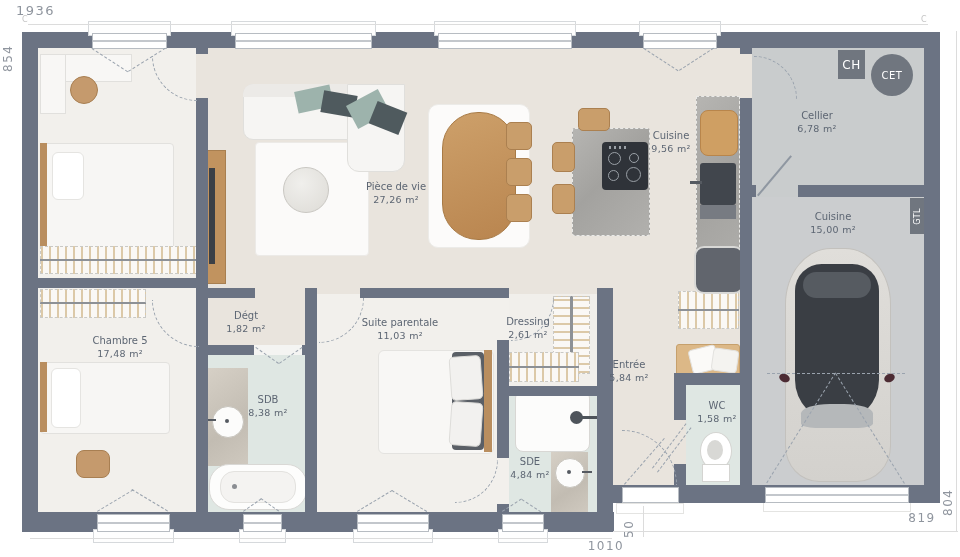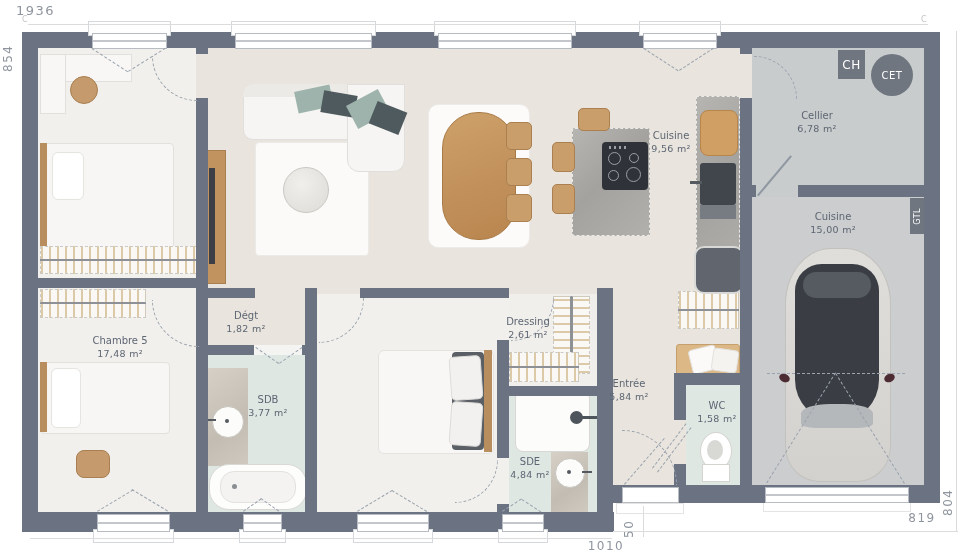--- a/index.html
+++ b/index.html
@@ -229,49 +229,57 @@
       <span>CET</span>
     </div>
   <div class="badge" style="left:910px;top:198px;width:14px;height:36px;font-size:8px">
       <span class="vdim">GTL</span>
     </div>
 
   <div class="room-label" style="left:70px;top:334px;width:100px">
     <span class="nm">Chambre 5</span>
     <span class="ar">17,48 m²</span>
   </div>
+  <div class="room-label" style="left:346px;top:180px;width:100px">
+    <span class="nm">Pièce de vie</span>
+    <span class="ar">27,26 m²</span>
+  </div>
   <div class="room-label" style="left:621px;top:129px;width:100px">
     <span class="nm">Cuisine</span>
     <span class="ar">9,56 m²</span>
   </div>
   <div class="room-label" style="left:767px;top:109px;width:100px">
     <span class="nm">Cellier</span>
     <span class="ar">6,78 m²</span>
   </div>
   <div class="room-label" style="left:783px;top:210px;width:100px">
     <span class="nm">Cuisine</span>
     <span class="ar">15,00 m²</span>
   </div>
   <div class="room-label" style="left:196px;top:309px;width:100px">
     <span class="nm">Dégt</span>
     <span class="ar">1,82 m²</span>
   </div>
+  <div class="room-label" style="left:340px;top:316px;width:120px">
+    <span class="nm">Suite parentale</span>
+    <span class="ar">11,03 m²</span>
+  </div>
   <div class="room-label" style="left:218px;top:393px;width:100px">
     <span class="nm">SDB</span>
-    <span class="ar">3,77 m²</span>
+    <span class="ar">8,38 m²</span>
   </div>
   <div class="room-label" style="left:478px;top:315px;width:100px">
     <span class="nm">Dressing</span>
     <span class="ar">2,61 m²</span>
   </div>
   <div class="room-label" style="left:480px;top:455px;width:100px">
     <span class="nm">SDE</span>
     <span class="ar">4,84 m²</span>
   </div>
-  <div class="room-label" style="left:579px;top:377px;width:100px">
+  <div class="room-label" style="left:579px;top:358px;width:100px">
     <span class="nm">Entrée</span>
     <span class="ar">5,84 m²</span>
   </div>
   <div class="room-label" style="left:667px;top:399px;width:100px">
     <span class="nm">WC</span>
     <span class="ar">1,58 m²</span>
   </div>
 
   <div class="dim" style="left:16px;top:3px;font-size:13px">1936</div>
   <div class="cmark" style="left:22px;top:15px">C</div>

